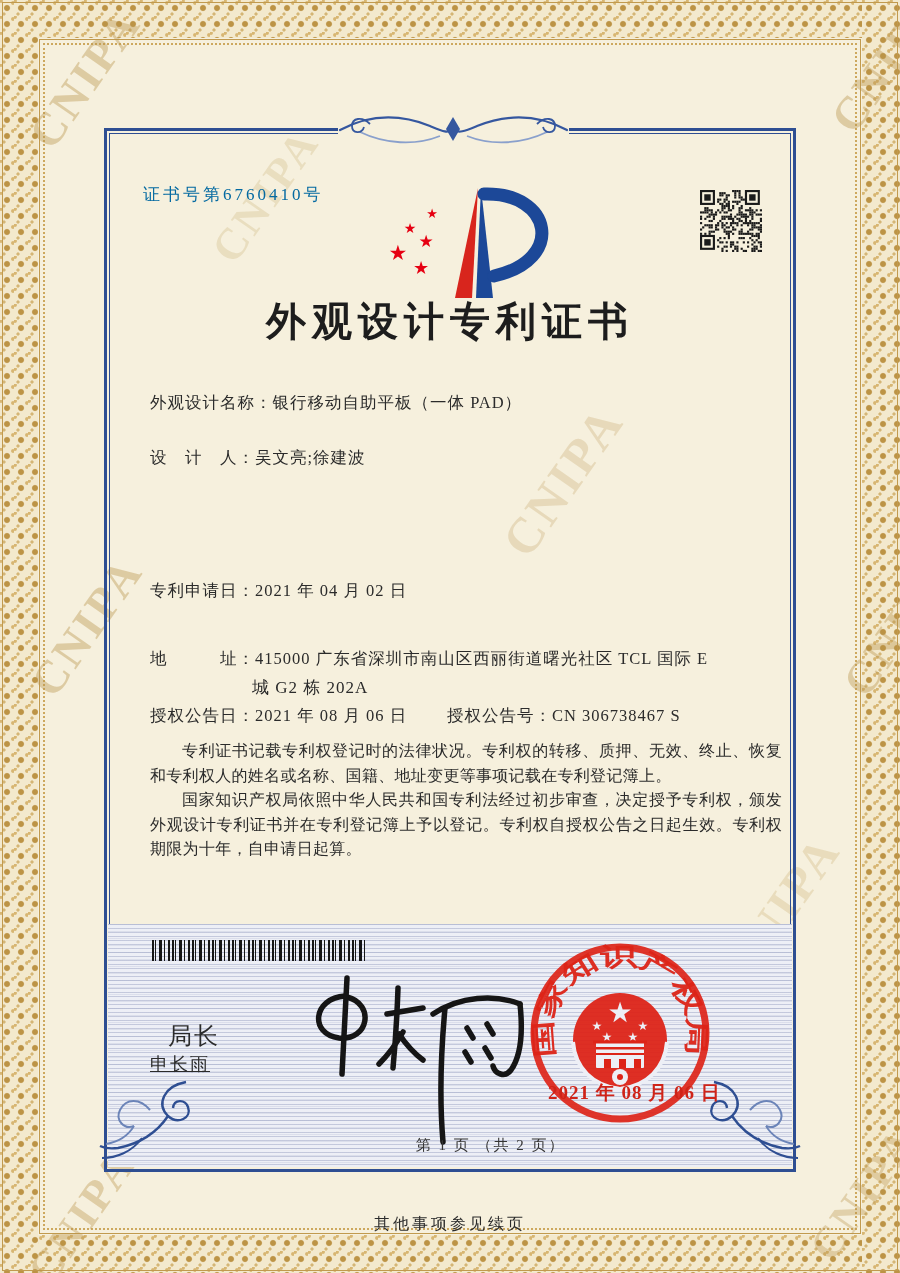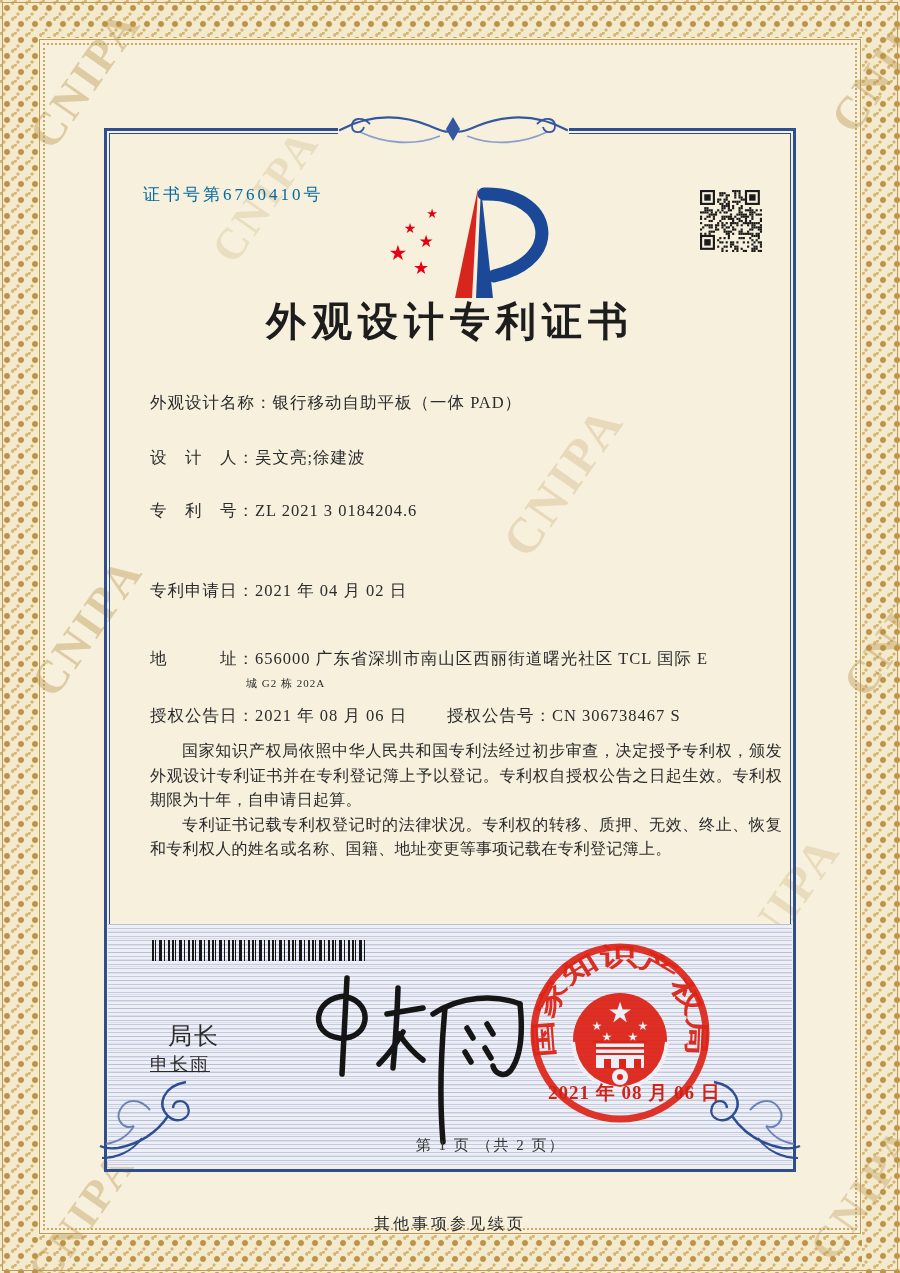--- a/index.html
+++ b/index.html
@@ -46,21 +46,21 @@
   
   .cert-no{position:absolute;left:143px;top:183px;font-size:17px;letter-spacing:3px;color:#0369a1;}
   .logo{position:absolute;left:380px;top:180px;}
   .qr{position:absolute;left:700px;top:190px;}
   .title{position:absolute;left:104px;top:294px;width:692px;text-align:center;
          font-size:40px;font-weight:bold;letter-spacing:6px;color:#1d1d1d;}
 
   
   .frow{position:absolute;left:150px;font-size:16.5px;letter-spacing:1px;color:#2b2b2b;white-space:nowrap;}
   .f-label{white-space:pre;}
-  .addr2{position:absolute;left:246px;font-size:11px;letter-spacing:1px;}
+  .addr2{position:absolute;left:252px;font-size:17px;letter-spacing:1px;}
   .grant2{position:absolute;left:447px;top:0;text-align:center;}
 
   
   .bodytext{position:absolute;left:150px;top:739px;width:632px;font-size:16px;
             line-height:24.5px;letter-spacing:.3px;text-align:justify;color:#2b2b2b;}
   .bodytext p{margin:0;text-indent:2em;}
 
   
   .barcode{position:absolute;left:152px;top:940px;width:215px;height:21px;
     background:repeating-linear-gradient(90deg,
@@ -436,40 +436,37 @@
   </svg>
 
   <div class="title">外观设计专利证书</div>
 
   <div class="frow" style="top:447px">
     <span class="f-label">设　计　人：</span><span>吴文亮;徐建波</span>
   </div>
   <div class="frow" style="top:392px">
     <span class="f-label">外观设计名称：</span><span>银行移动自助平板（一体 PAD）</span>
   </div>
-  <div class="frow" style="top:500px">
-    <span class="f-label">专　利　号：</span><span>ZL 2021 3 0184204.6</span>
-  </div>
   <div class="frow" style="top:580px">
     <span class="f-label">专利申请日：</span><span>2021 年 04 月 02 日</span>
   </div>
   <div class="frow" style="top:648px">
-    <span class="f-label">地　　　址：</span><span>656000 广东省深圳市南山区西丽街道曙光社区 TCL 国际 E</span>
+    <span class="f-label">地　　　址：</span><span>415000 广东省深圳市南山区西丽街道曙光社区 TCL 国际 E</span>
   </div>
   <div class="addr2" style="top:676px">城 G2 栋 202A</div>
   <div class="frow" style="top:705px">
     <span class="f-label">授权公告日：</span><span>2021 年 08 月 06 日</span>
     <span class="grant2" style="position:absolute;left:297px">
       <span class="f-label">授权公告号：</span><span>CN 306738467 S</span>
     </span>
   </div>
 
   <div class="bodytext">
+    <p>专利证书记载专利权登记时的法律状况。专利权的转移、质押、无效、终止、恢复和专利权人的姓名或名称、国籍、地址变更等事项记载在专利登记簿上。</p>
     <p>国家知识产权局依照中华人民共和国专利法经过初步审查，决定授予专利权，颁发外观设计专利证书并在专利登记簿上予以登记。专利权自授权公告之日起生效。专利权期限为十年，自申请日起算。</p>
-    <p>专利证书记载专利权登记时的法律状况。专利权的转移、质押、无效、终止、恢复和专利权人的姓名或名称、国籍、地址变更等事项记载在专利登记簿上。</p>
   </div>
 
   <div class="barcode"></div>
   <div class="officer-title">局长</div>
   <div class="officer-name">申长雨</div>
 
   <svg class="signature" width="240" height="175" viewBox="0 0 240 175">
     <g fill="none" stroke="#151515" stroke-width="5.5" stroke-linecap="round">
       <path d="M50,24 C18,26 14,62 44,66 C74,69 80,32 52,25"></path>
       <path d="M52,6 C50,45 48,80 47,102"></path>

